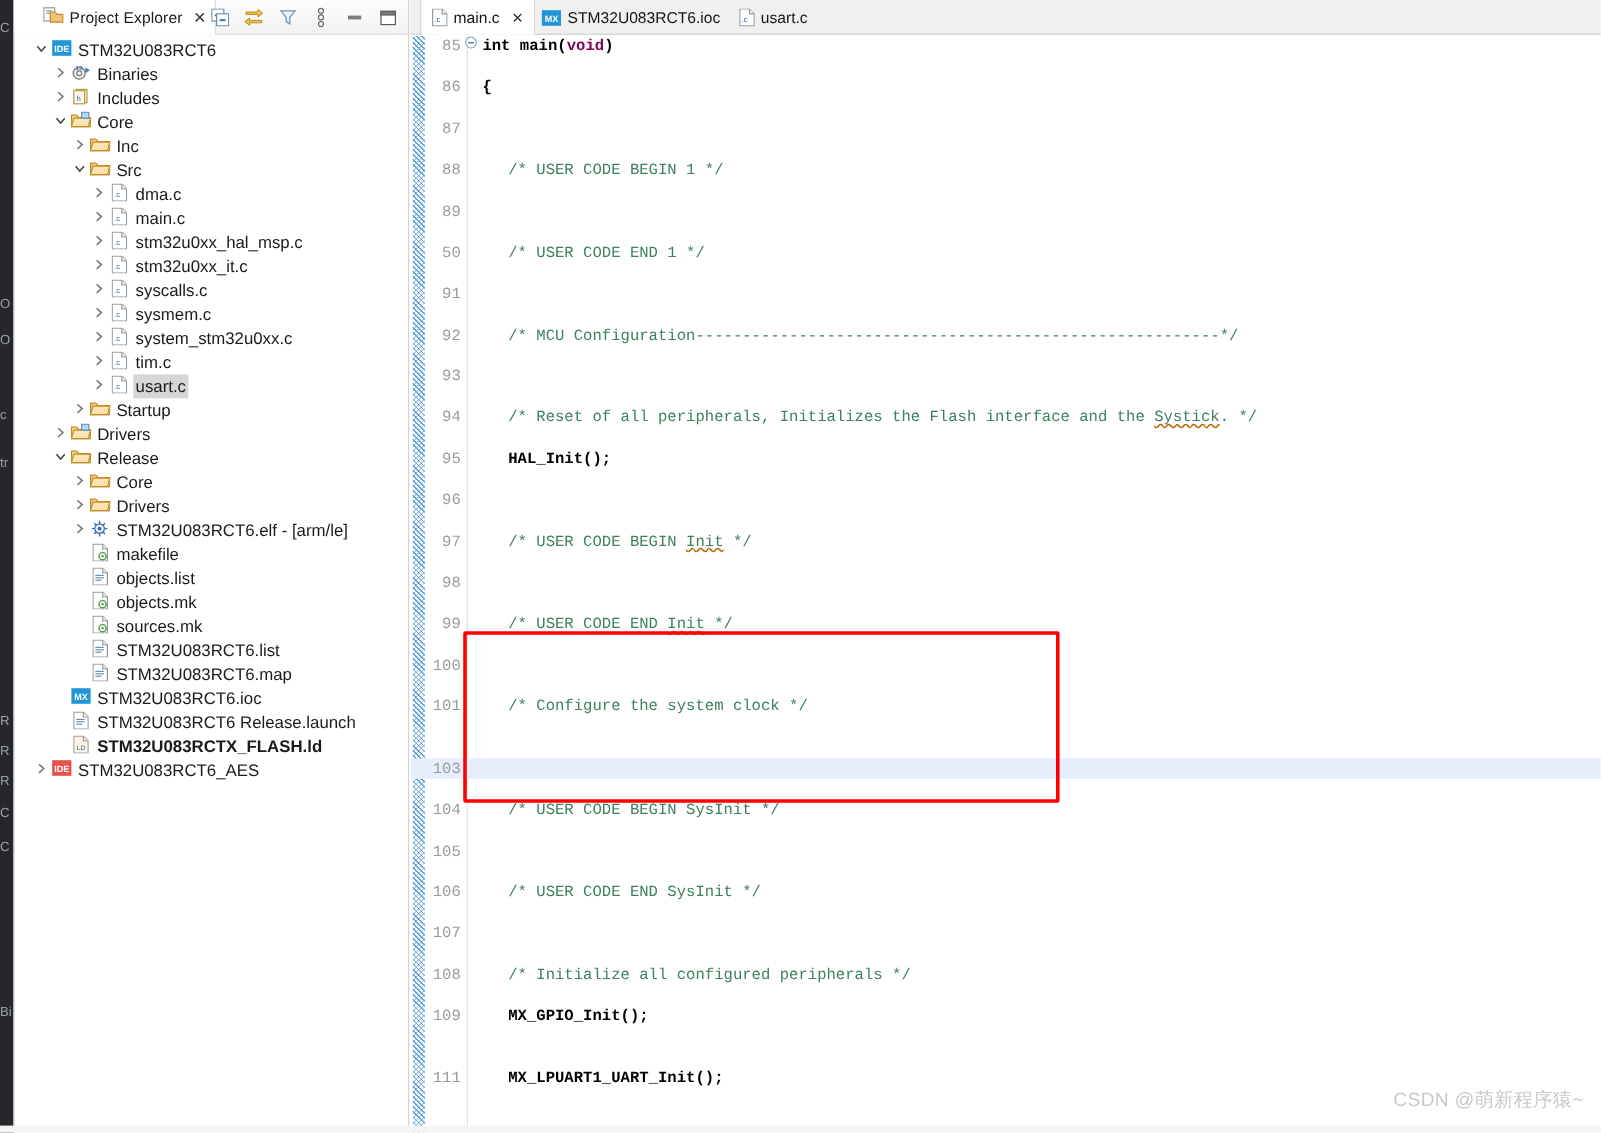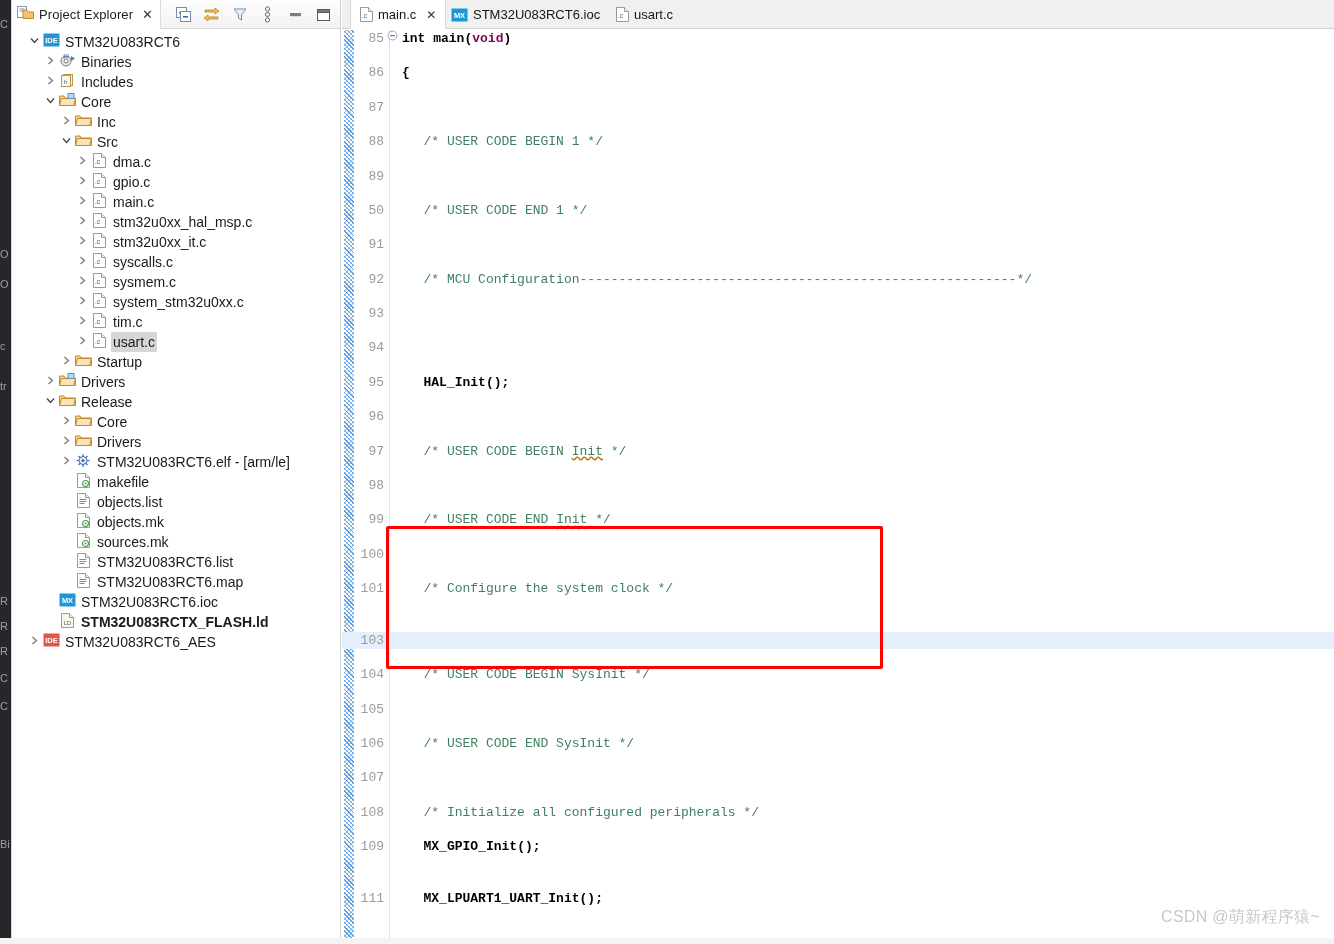--- a/index.html
+++ b/index.html
@@ -29,21 +29,21 @@
     background: #ffffff; border-right: 1px solid #d4d4d4;
   }
   .pe-titlebar {
     position: relative; height: 29px; width: 100%;
     background: linear-gradient(to bottom,#fdfdfd 0%,#f2f2f2 100%);
     border-bottom: 1px solid #d9d9d9;
   }
   .pe-tab {
     position: absolute; left: 0; top: 0; height: 29px;
     display: flex; align-items: center; gap: 5px;
-    padding: 0 7px 0 5px;
+    padding: 0 7px 0 24px;
     background: #ffffff;
     border-right: 1px solid #dcdcdc;
   }
   .pe-tab .label { font-size: 13px; color: #1c1c1c; letter-spacing: .1px; }
   .pe-close { font-size: 13px; color: #3b3b3b; cursor: default; margin-left: 4px; line-height: 1; }
   .pe-tools {
     position: absolute; right: 4px; top: 0; height: 29px;
     display: flex; align-items: center; gap: 11px; padding-right: 4px;
   }
   .pe-tools .tool { width: 17px; height: 17px; display:flex; align-items:center; justify-content:center; }
@@ -315,36 +315,20 @@
             </svg>
           </span>
           <span class="ico">
             <svg width="13" height="15" viewBox="0 0 13 15">
               <path d="M0.5 0.5 L8.5 0.5 L12.5 4.5 L12.5 14.5 L0.5 14.5 Z" fill="#ffffff" stroke="#9a9a9a"></path>
               <path d="M8.5 0.5 L8.5 4.5 L12.5 4.5" fill="#efefef" stroke="#9a9a9a"></path>
               <rect x="1.5" y="5.5" width="6" height="6" fill="#ffffff"></rect>
               <text x="4.5" y="11" font-size="6.5" fill="#2a5fa5" text-anchor="middle" font-family="Liberation Sans, sans-serif">.c</text>
             </svg>
           </span>
-          <span class="nm">gpio.c</span>
-        </div>
-        <div class="node" style="padding-left: 62px;">
-          <span class="twisty">
-            <svg width="9" height="9" viewBox="0 0 9 9">
-              <path d="M2.5 1 L6.5 4.5 L2.5 8" fill="none" stroke="#7a7a7a" stroke-width="1.3"></path>
-            </svg>
-          </span>
-          <span class="ico">
-            <svg width="13" height="15" viewBox="0 0 13 15">
-              <path d="M0.5 0.5 L8.5 0.5 L12.5 4.5 L12.5 14.5 L0.5 14.5 Z" fill="#ffffff" stroke="#9a9a9a"></path>
-              <path d="M8.5 0.5 L8.5 4.5 L12.5 4.5" fill="#efefef" stroke="#9a9a9a"></path>
-              <rect x="1.5" y="5.5" width="6" height="6" fill="#ffffff"></rect>
-              <text x="4.5" y="11" font-size="6.5" fill="#2a5fa5" text-anchor="middle" font-family="Liberation Sans, sans-serif">.c</text>
-            </svg>
-          </span>
           <span class="nm">main.c</span>
         </div>
         <div class="node" style="padding-left: 62px;">
           <span class="twisty">
             <svg width="9" height="9" viewBox="0 0 9 9">
               <path d="M2.5 1 L6.5 4.5 L2.5 8" fill="none" stroke="#7a7a7a" stroke-width="1.3"></path>
             </svg>
           </span>
           <span class="ico">
             <svg width="13" height="15" viewBox="0 0 13 15">
@@ -624,20 +608,33 @@
         </div>
         <div class="node" style="padding-left: 30px;">
           <span class="twisty"></span>
           <span class="ico">
             <svg width="17" height="14" viewBox="0 0 17 14">
               <rect x="0.5" y="0.5" width="16" height="13" fill="#2196d6"></rect>
               <text x="8.5" y="10" font-size="7.5" fill="#ffffff" text-anchor="middle" font-family="Liberation Sans, sans-serif" font-weight="bold">MX</text>
             </svg>
           </span>
           <span class="nm">STM32U083RCT6.ioc</span>
+        </div>
+        <div class="node" style="padding-left: 30px;">
+          <span class="twisty"></span>
+          <span class="ico">
+            <svg width="13" height="15" viewBox="0 0 13 15">
+              <path d="M0.5 0.5 L8.5 0.5 L12.5 4.5 L12.5 14.5 L0.5 14.5 Z" fill="#ffffff" stroke="#9a9a9a"></path>
+              <path d="M8.5 0.5 L8.5 4.5 L12.5 4.5" fill="#efefef" stroke="#9a9a9a"></path>
+              <rect x="2.5" y="6" width="7" height="1" fill="#6c8fb5"></rect>
+              <rect x="2.5" y="8" width="7" height="1" fill="#6c8fb5"></rect>
+              <rect x="2.5" y="10" width="5" height="1" fill="#6c8fb5"></rect>
+            </svg>
+          </span>
+          <span class="nm">STM32U083RCT6 Release.launch</span>
         </div>
         <div class="node bold" style="padding-left: 30px;">
           <span class="twisty"></span>
           <span class="ico">
             <svg width="13" height="15" viewBox="0 0 13 15">
               <path d="M0.5 0.5 L8.5 0.5 L12.5 4.5 L12.5 14.5 L0.5 14.5 Z" fill="#fdf6e3" stroke="#9a9a9a"></path>
               <path d="M8.5 0.5 L8.5 4.5 L12.5 4.5" fill="#efefef" stroke="#9a9a9a"></path>
               <text x="6.5" y="12" font-size="5.5" fill="#2a5fa5" text-anchor="middle" font-family="Liberation Sans, sans-serif">LD</text>
             </svg>
           </span>
@@ -705,21 +702,21 @@
                 <rect x="3" y="5" width="5" height="1.2" fill="#5a7fa5"></rect>
               </svg></span><span class="src" style="padding-left: 0px;"><span class="t-plain">int </span><span class="t-plain">main</span><span class="t-plain">(</span><span class="t-kw">void</span><span class="t-plain">)</span></span></div>
           <div class="cl" style="top: 17.2px;"><span class="ln">86</span><span class="src" style="padding-left: 0px;"><span class="t-plain">{</span></span></div>
           <div class="cl" style="top: 34.4px;"><span class="ln">87</span><span class="src" style="padding-left: 0px;"></span></div>
           <div class="cl" style="top: 51.6px;"><span class="ln">88</span><span class="src" style="padding-left: 21.5px;"><span class="t-cmt">/* USER CODE BEGIN 1 */</span></span></div>
           <div class="cl" style="top: 68.8px;"><span class="ln">89</span><span class="src" style="padding-left: 0px;"></span></div>
           <div class="cl" style="top: 86px;"><span class="ln">50</span><span class="src" style="padding-left: 21.5px;"><span class="t-cmt">/* USER CODE END 1 */</span></span></div>
           <div class="cl" style="top: 103.2px;"><span class="ln">91</span><span class="src" style="padding-left: 0px;"></span></div>
           <div class="cl" style="top: 120.4px;"><span class="ln">92</span><span class="src" style="padding-left: 21.5px;"><span class="t-cmt">/* MCU Configuration--------------------------------------------------------*/</span></span></div>
           <div class="cl" style="top: 137.6px;"><span class="ln">93</span><span class="src" style="padding-left: 0px;"></span></div>
-          <div class="cl" style="top: 154.8px;"><span class="ln">94</span></div>
+          <div class="cl" style="top: 154.8px;"><span class="ln">94</span><span class="src" style="padding-left: 21.5px;"><span class="t-cmt">/* Reset of all peripherals, Initializes the Flash interface and the </span><span class="t-cmt sq">Systick</span><span class="t-cmt">. */</span></span></div>
           <div class="cl" style="top: 172px;"><span class="ln">95</span><span class="src" style="padding-left: 21.5px;"><span class="t-fn">HAL_Init</span><span class="t-plain">();</span></span></div>
           <div class="cl" style="top: 189.2px;"><span class="ln">96</span><span class="src" style="padding-left: 0px;"></span></div>
           <div class="cl" style="top: 206.4px;"><span class="ln">97</span><span class="src" style="padding-left: 21.5px;"><span class="t-cmt">/* USER CODE BEGIN </span><span class="t-cmt sq">Init</span><span class="t-cmt"> */</span></span></div>
           <div class="cl" style="top: 223.6px;"><span class="ln">98</span><span class="src" style="padding-left: 0px;"></span></div>
           <div class="cl" style="top: 240.8px;"><span class="ln">99</span><span class="src" style="padding-left: 21.5px;"><span class="t-cmt">/* USER CODE END </span><span class="t-cmt sq">Init</span><span class="t-cmt"> */</span></span></div>
           <div class="cl" style="top: 258px;"><span class="ln">100</span><span class="src" style="padding-left: 0px;"></span></div>
           <div class="cl" style="top: 275.2px;"><span class="ln">101</span><span class="src" style="padding-left: 21.5px;"><span class="t-cmt">/* Configure the system clock */</span></span></div>
           <div class="cl hl" style="top: 309.6px;"><span class="ln">103</span><span class="src" style="padding-left: 0px;"></span></div>
           <div class="cl" style="top: 326.8px;"><span class="ln">104</span><span class="src" style="padding-left: 21.5px;"><span class="t-cmt">/* USER CODE BEGIN SysInit */</span></span></div>
           <div class="cl" style="top: 344px;"><span class="ln">105</span><span class="src" style="padding-left: 0px;"></span></div>

